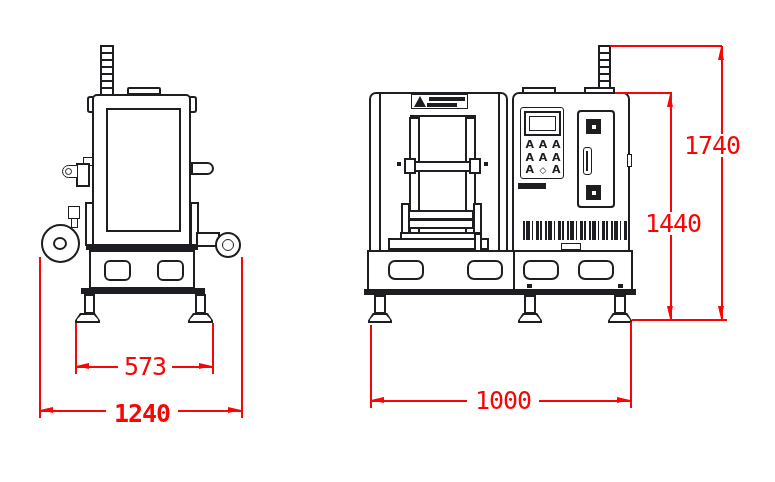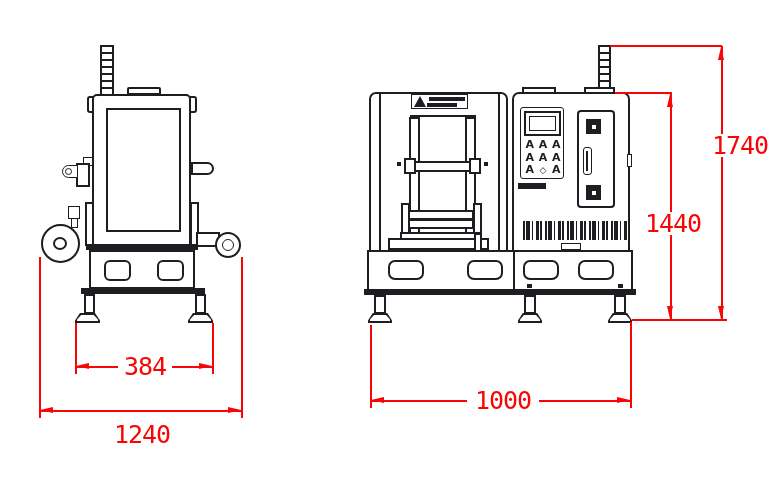--- a/index.html
+++ b/index.html
@@ -129,43 +129,43 @@
   <div class="b" style="left:614px;top:295px;width:12px;height:19px;"></div>
   <div class="foot" style="left:368px;top:313px;width:24px;height:10px;"></div>
   <div class="foot" style="left:518px;top:313px;width:24px;height:10px;"></div>
   <div class="foot" style="left:608px;top:313px;width:24px;height:10px;"></div>
 
   <div class="rv" style="left:75px;top:323px;height:51px;"></div>
   <div class="rv" style="left:212px;top:323px;height:51px;"></div>
   <div class="rh" style="left:75px;top:366px;width:138px;"></div>
   <div class="ar aL" style="left:76px;top:363px;"></div>
   <div class="ar aR" style="left:199px;top:363px;"></div>
-  <div class="dim" style="left:118px;top:355px;width:50px;">384</div>
+  <div class="dim" style="left:118px;top:355px;width:50px;">573</div>
 
   <div class="rv" style="left:39px;top:257px;height:161px;"></div>
   <div class="rv" style="left:241px;top:257px;height:161px;"></div>
   <div class="rh" style="left:39px;top:410px;width:203px;"></div>
   <div class="ar aL" style="left:40px;top:407px;"></div>
   <div class="ar aR" style="left:228px;top:407px;"></div>
-  <div class="dim" style="left:106px;top:423px;width:68px;">1240</div>
+  <div class="dim" style="left:106px;top:402px;width:68px;font-weight:bold;">1240</div>
 
   <div class="rv" style="left:370px;top:325px;height:83px;"></div>
   <div class="rv" style="left:630px;top:322px;height:86px;"></div>
   <div class="rh" style="left:370px;top:400px;width:261px;"></div>
   <div class="ar aL" style="left:371px;top:397px;"></div>
   <div class="ar aR" style="left:617px;top:397px;"></div>
   <div class="dim" style="left:467px;top:389px;width:68px;">1000</div>
 
   <div class="rh" style="left:615px;top:92px;width:57px;"></div>
   <div class="rv" style="left:670px;top:93px;height:227px;"></div>
   <div class="ar aU" style="left:667px;top:94px;"></div>
   <div class="ar aD" style="left:667px;top:306px;"></div>
   <div class="dim" style="left:637px;top:212px;width:68px;">1440</div>
 
   <div class="rh" style="left:610px;top:45px;width:112px;"></div>
   <div class="rv" style="left:721px;top:46px;height:274px;"></div>
   <div class="ar aU" style="left:718px;top:47px;"></div>
   <div class="ar aD" style="left:718px;top:306px;"></div>
-  <div class="dim" style="left:676px;top:134px;width:68px;margin-left:28px;">1740</div>
+  <div class="dim" style="left:676px;top:134px;width:68px;">1740</div>
 
   <div class="rh" style="left:632px;top:319px;width:95px;"></div>
 
 </div>
 
 </body></html>

